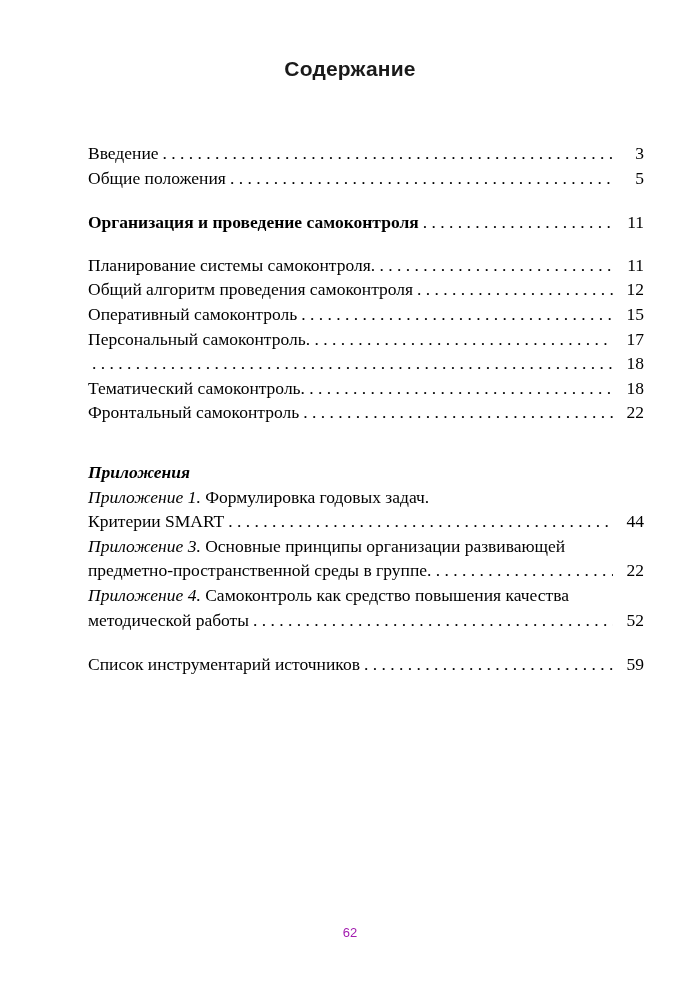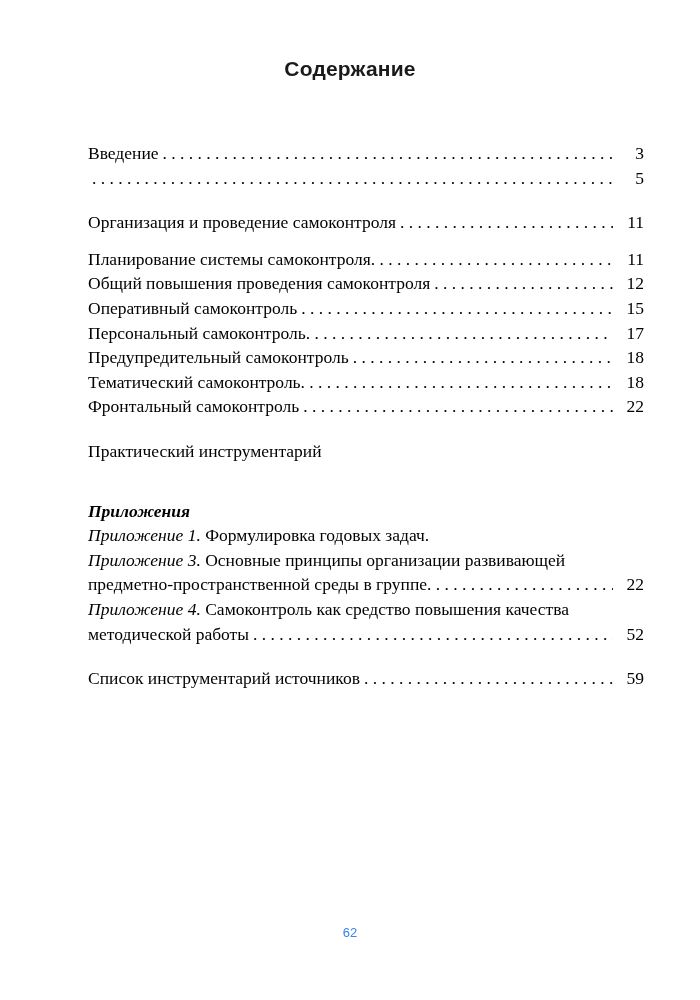--- a/index.html
+++ b/index.html
@@ -85,112 +85,112 @@
   .row .page-num {
     flex: 0 0 auto;
     text-align: right;
     min-width: 25px;
     padding-left: 6px;
   }
 
   
   .row.cont .leader::before { content: ""; }
 
-  .bold { font-weight: normal; }
+  .bold { font-weight: bold; }
   .ital { font-style: italic; }
   .bold-ital { font-weight: bold; font-style: italic; margin-top: 15px; }
 
   
   .gap-before-lg { margin-top: 20px; }
-  .gap-before-sm { margin-top: 12px; }
+  .gap-before-sm { margin-top: 18px; }
 
   
   .folio {
     position: absolute;
     left: 0;
     top: 925px;
     width: 700px;
     text-align: center;
     font-family: "Liberation Sans", "DejaVu Sans", sans-serif;
     font-size: 13px;
-    color: #3b82f6;
+    color: #a21caf;
   }
 </style>
 </head>
 <body>
 
 <div class="page">
 
   <div class="toc-title">Содержание</div>
 
   <div class="toc">
       <div class="row gap">
         <span class="label">Введение</span>
         <span class="leader"></span>
         <span class="page-num">3</span>
       </div>
       <div class="row gap">
+        <span class="label">Общие положения</span>
         <span class="leader"></span>
         <span class="page-num">5</span>
       </div>
       <div class="row gap gap-before-lg">
         <span class="label bold">Организация и проведение самоконтроля</span>
         <span class="leader"></span>
         <span class="page-num">11</span>
       </div>
       <div class="row nogap gap-before-sm">
         <span class="label">Планирование системы самоконтроля</span>
         <span class="leader"></span>
         <span class="page-num">11</span>
       </div>
       <div class="row gap">
-        <span class="label">Общий повышения проведения самоконтроля</span>
+        <span class="label">Общий алгоритм проведения самоконтроля</span>
         <span class="leader"></span>
         <span class="page-num">12</span>
       </div>
       <div class="row gap">
         <span class="label">Оперативный самоконтроль</span>
         <span class="leader"></span>
         <span class="page-num">15</span>
       </div>
       <div class="row nogap">
         <span class="label">Персональный самоконтроль</span>
         <span class="leader"></span>
         <span class="page-num">17</span>
       </div>
       <div class="row gap">
-        <span class="label">Предупредительный самоконтроль</span>
         <span class="leader"></span>
         <span class="page-num">18</span>
       </div>
       <div class="row nogap">
         <span class="label">Тематический самоконтроль</span>
         <span class="leader"></span>
         <span class="page-num">18</span>
       </div>
       <div class="row gap">
         <span class="label">Фронтальный самоконтроль</span>
         <span class="leader"></span>
         <span class="page-num">22</span>
       </div>
       <div class="row cont gap-before-lg">
-        <span class="label bold">Практический инструментарий</span>
-        <span class="leader"></span>
-        <span class="page-num"></span>
-      </div>
-      <div class="row cont gap-before-lg">
         <span class="label bold-ital">Приложения</span>
         <span class="leader"></span>
         <span class="page-num"></span>
       </div>
       <div class="row cont">
         <span class="label"><span class="ital">Приложение 1.</span><span> Формулировка годовых задач.</span></span>
         <span class="leader"></span>
         <span class="page-num"></span>
       </div>
+      <div class="row gap">
+        <span class="label">Критерии SMART</span>
+        <span class="leader"></span>
+        <span class="page-num">44</span>
+      </div>
       <div class="row cont">
         <span class="label"><span class="ital">Приложение 3.</span><span> Основные принципы организации развивающей</span></span>
         <span class="leader"></span>
         <span class="page-num"></span>
       </div>
       <div class="row nogap">
         <span class="label">предметно-пространственной среды в группе</span>
         <span class="leader"></span>
         <span class="page-num">22</span>
       </div>

